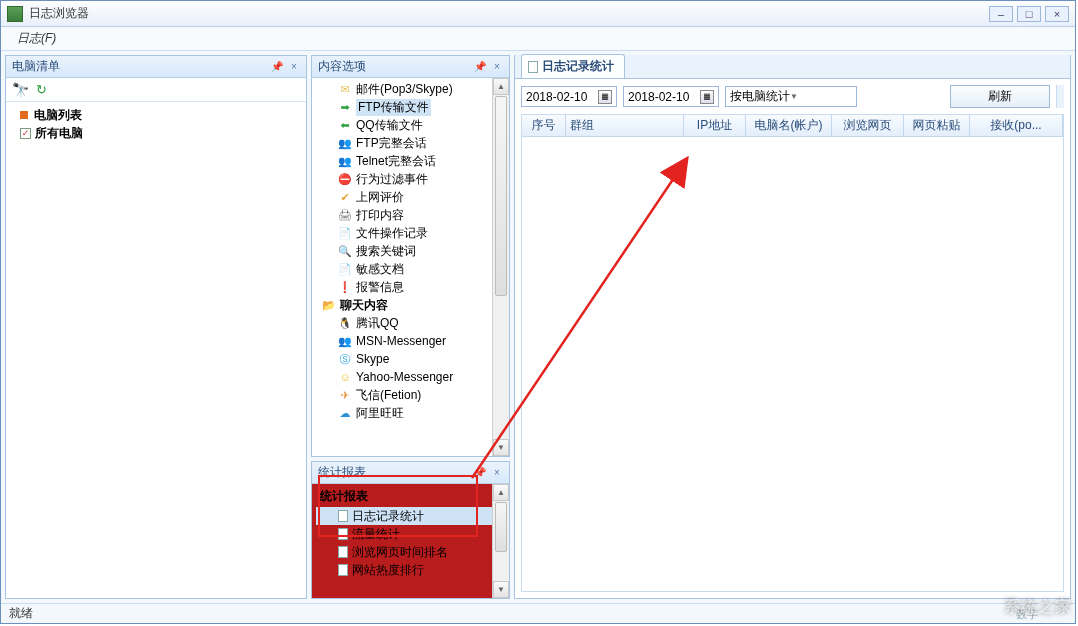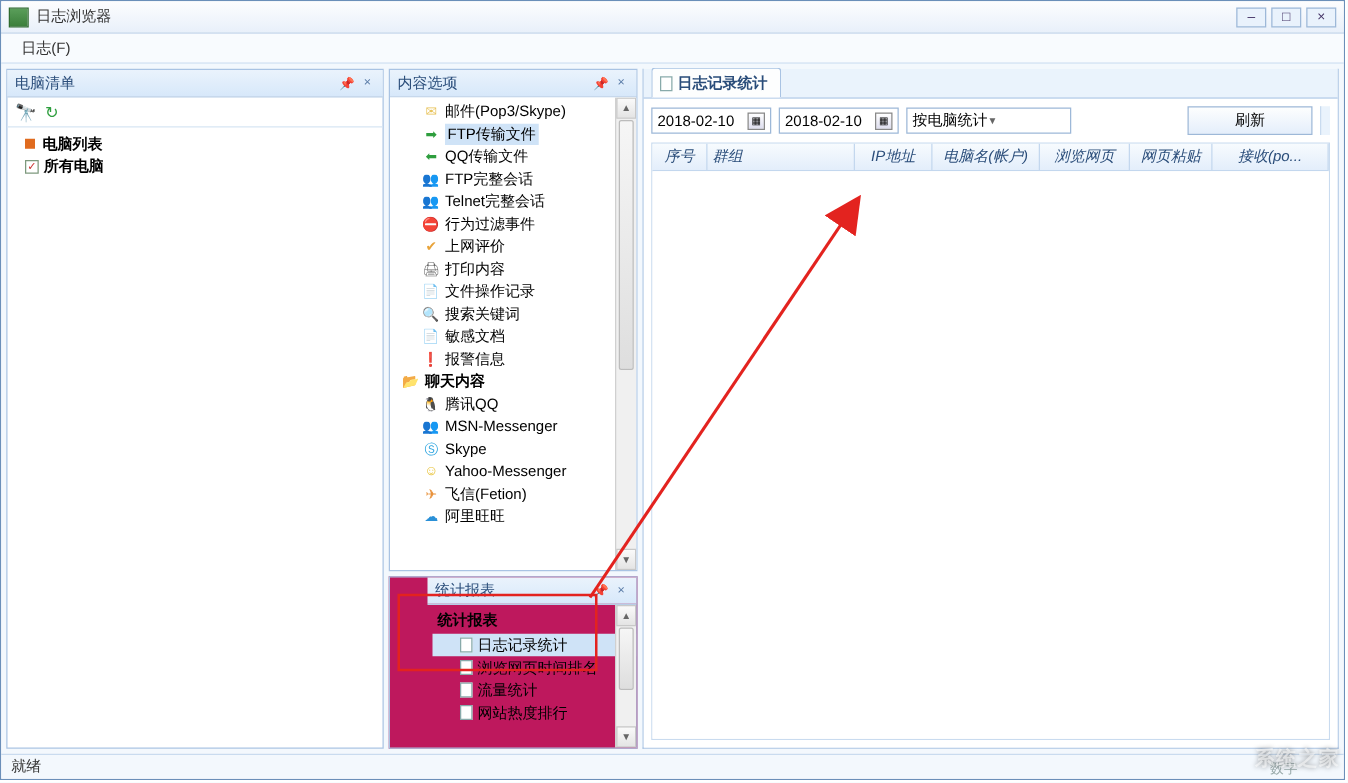--- a/index.html
+++ b/index.html
@@ -4,41 +4,41 @@
   <style>
     * { box-sizing: border-box; margin: 0; padding: 0; font-family: "Microsoft YaHei", Tahoma, Arial, sans-serif; font-size: 12px; }
     body { background: #fff; width: 1078px; height: 626px; overflow: hidden; position: relative; }
     .window { border: 1px solid #6b8fb9; width: 1076px; height: 624px; display: flex; flex-direction: column; background: #fff; }
     .titlebar { height: 26px; background: linear-gradient(#fdfdfe, #e8f0fa); border-bottom: 1px solid #b8cde6; display: flex; align-items: center; padding: 0 6px; }
     .titlebar .app-icon { width: 16px; height: 16px; background: linear-gradient(#5a9e5a,#3b7f3b); border: 1px solid #2f6b2f; margin-right: 6px; }
     .titlebar .title { flex: 1; color: #333; }
     .titlebar .win-btns { display: flex; gap: 4px; }
     .win-btn { width: 24px; height: 16px; border: 1px solid #9db8d8; background: #e9f2fc; display: flex; align-items: center; justify-content: center; color: #436; cursor: default; font-size: 11px; }
     .menubar { height: 24px; border-bottom: 1px solid #c9dbef; display: flex; align-items: center; padding: 0 8px; background: #f8fbfe; }
-    .menu-item { padding: 2px 8px; color: #333; }
+    .menu-item { padding: 2px 8px; color: #333; font-style: italic; }
     .body { flex: 1; display: flex; padding: 4px; gap: 4px; background: #f3f8fd; }
     .panel { border: 1px solid #a9c3e3; background: #fff; display: flex; flex-direction: column; }
     .panel-left { width: 302px; }
     .panel-mid { width: 199px; display: flex; flex-direction: column; gap: 4px; }
     .panel-right { flex: 1; }
     .panel-header { height: 22px; background: linear-gradient(#eaf3fc,#d7e8fa); border-bottom: 1px solid #b8cde6; display: flex; align-items: center; padding: 0 6px; color: #2a4d7a; font-weight: normal; }
     .panel-header .spacer { flex: 1; }
     .hdr-icon { width: 12px; height: 12px; margin-left: 4px; color: #5a7ca8; display: inline-flex; align-items: center; justify-content: center; cursor: default; font-size: 10px; }
     .toolbar { height: 24px; border-bottom: 1px solid #d8e6f4; display: flex; align-items: center; padding: 0 6px; gap: 8px; }
     .tb-icon { width: 16px; height: 16px; display: inline-block; }
     .binoc { color: #2a6fbf; font-size: 14px; }
     .refresh { color: #2e9e3e; font-size: 13px; }
     .tree { padding: 4px 6px; overflow: auto; flex: 1; }
     .tree-item { display: flex; align-items: center; height: 18px; gap: 4px; padding-left: 8px; }
     .cb { width: 11px; height: 11px; border: 1px solid #7d997d; display: inline-flex; align-items: center; justify-content: center; }
     .cb.chk::after { content: "✓"; color: #c33; font-size: 9px; line-height: 1; }
     .sq { width: 8px; height: 8px; background: #e06b1f; display: inline-block; margin-right: 2px; }
     .bold { font-weight: bold; }
     .mid-top { flex: 1; border: 1px solid #a9c3e3; background: #fff; display: flex; flex-direction: column; min-height: 0; }
-    .mid-bot { height: 138px; border: 1px solid #a9c3e3; background: #be185d; display: flex; flex-direction: column; position: relative; padding-left: 30px; }
+    .mid-bot { height: 138px; border: 1px solid #a9c3e3; background: #b91c1c; display: flex; flex-direction: column; position: relative; }
     .content-tree { flex: 1; overflow: hidden; padding: 2px 0 2px 4px; background: #fff; position: relative; }
     .ct-item { display: flex; align-items: center; height: 18px; gap: 4px; padding-left: 6px; white-space: nowrap; }
     .ct-item.indent { padding-left: 22px; }
     .ct-item.sel { background: #cfe3f7; }
     .ct-item.hl span.lbl { background: #cfe3f7; padding: 0 2px; }
     .ic { width: 14px; height: 14px; display: inline-flex; align-items: center; justify-content: center; font-size: 11px; }
     .ic.mail { color: #e8c35a; }
     .ic.arrow-r { color: #2e9e3e; }
     .ic.arrow-l { color: #2e9e3e; }
     .ic.ftp { color: #3b7fc7; }
@@ -68,21 +68,21 @@
     .tab-header { height: 24px; display: flex; align-items: flex-end; padding-left: 6px; background: #eaf3fc; border-bottom: 1px solid #a9c3e3; }
     .tab { border: 1px solid #a9c3e3; border-bottom: none; background: #fdfefe; padding: 3px 10px 3px 6px; display: flex; align-items: center; gap: 4px; border-radius: 3px 3px 0 0; color: #2a4d7a; font-weight: bold; }
     .right-body { flex: 1; display: flex; flex-direction: column; padding: 6px; gap: 6px; background: #fff; }
     .filter-row { display: flex; align-items: center; gap: 6px; }
     .date-box { width: 96px; height: 21px; border: 1px solid #9db8d8; display: flex; align-items: center; padding: 0 4px; background: #fff; justify-content: space-between; }
     .date-box .cal { width: 14px; height: 14px; border: 1px solid #888; background: linear-gradient(#fff,#dde); font-size: 8px; display: flex; align-items: center; justify-content: center; }
     .combo { width: 132px; height: 21px; border: 1px solid #9db8d8; display: flex; align-items: center; padding: 0 4px; background: #fff; }
     .combo .dd { color: #666; font-size: 8px; }
     .btn { width: 100px; height: 23px; border: 1px solid #9db8d8; background: linear-gradient(#fdfefe,#e4eefb); display: flex; align-items: center; justify-content: center; }
     .grid { flex: 1; border: 1px solid #c9dbef; display: flex; flex-direction: column; }
-    .grid-hdr { height: 22px; display: flex; background: linear-gradient(#f7fbfe,#e3eefb); border-bottom: 1px solid #c3d7ee; font-style: italic; }
+    .grid-hdr { height: 22px; display: flex; background: linear-gradient(#f7fbfe,#e3eefb); border-bottom: 1px solid #c3d7ee; }
     .gh { border-right: 1px solid #c3d7ee; display: flex; align-items: center; justify-content: center; color: #2a4d7a; padding: 0 4px; white-space: nowrap; overflow: hidden; }
     .grid-body { flex: 1; background: #fff; }
     .statusbar { height: 20px; border-top: 1px solid #c9dbef; background: #f3f8fd; display: flex; align-items: center; padding: 0 8px; color: #333; justify-content: space-between; }
     .arrow-annot { position: absolute; pointer-events: none; }
     .watermark { position: absolute; right: 6px; bottom: 8px; color: rgba(255,255,255,.55); font-size: 16px; font-weight: bold; text-shadow: 0 0 4px rgba(0,0,0,.4); pointer-events: none; letter-spacing: 1px; }
     .statnum { position: absolute; right: 40px; bottom: 4px; color: #9aa; font-size: 11px; }
     .right-slice { width: 8px; border-left: 1px solid #c9dbef; background: #eaf3fc; }
   </style>
 </head>
 <body>
@@ -228,25 +228,25 @@
           <span class="hdr-icon">×</span>
         </div>
         <div class="stat-body">
           <div class="stat-group">统计报表</div>
           <div class="ct-item indent sel">
               <span class="ic page"></span>
               <span class="lbl">日志记录统计</span>
             </div>
           <div class="ct-item indent">
               <span class="ic page"></span>
+              <span class="lbl">流量统计</span>
+            </div>
+          <div class="ct-item indent">
+              <span class="ic page"></span>
               <span class="lbl">浏览网页时间排名</span>
-            </div>
-          <div class="ct-item indent">
-              <span class="ic page"></span>
-              <span class="lbl">流量统计</span>
             </div>
           <div class="ct-item indent">
               <span class="ic page"></span>
               <span class="lbl">网站热度排行</span>
             </div>
           <div class="scroll-stub">
             <div class="up">▲</div>
             <div class="scroll-thumb" style="top:18px;height:50px;"></div>
             <div class="dn">▼</div>
           </div>

